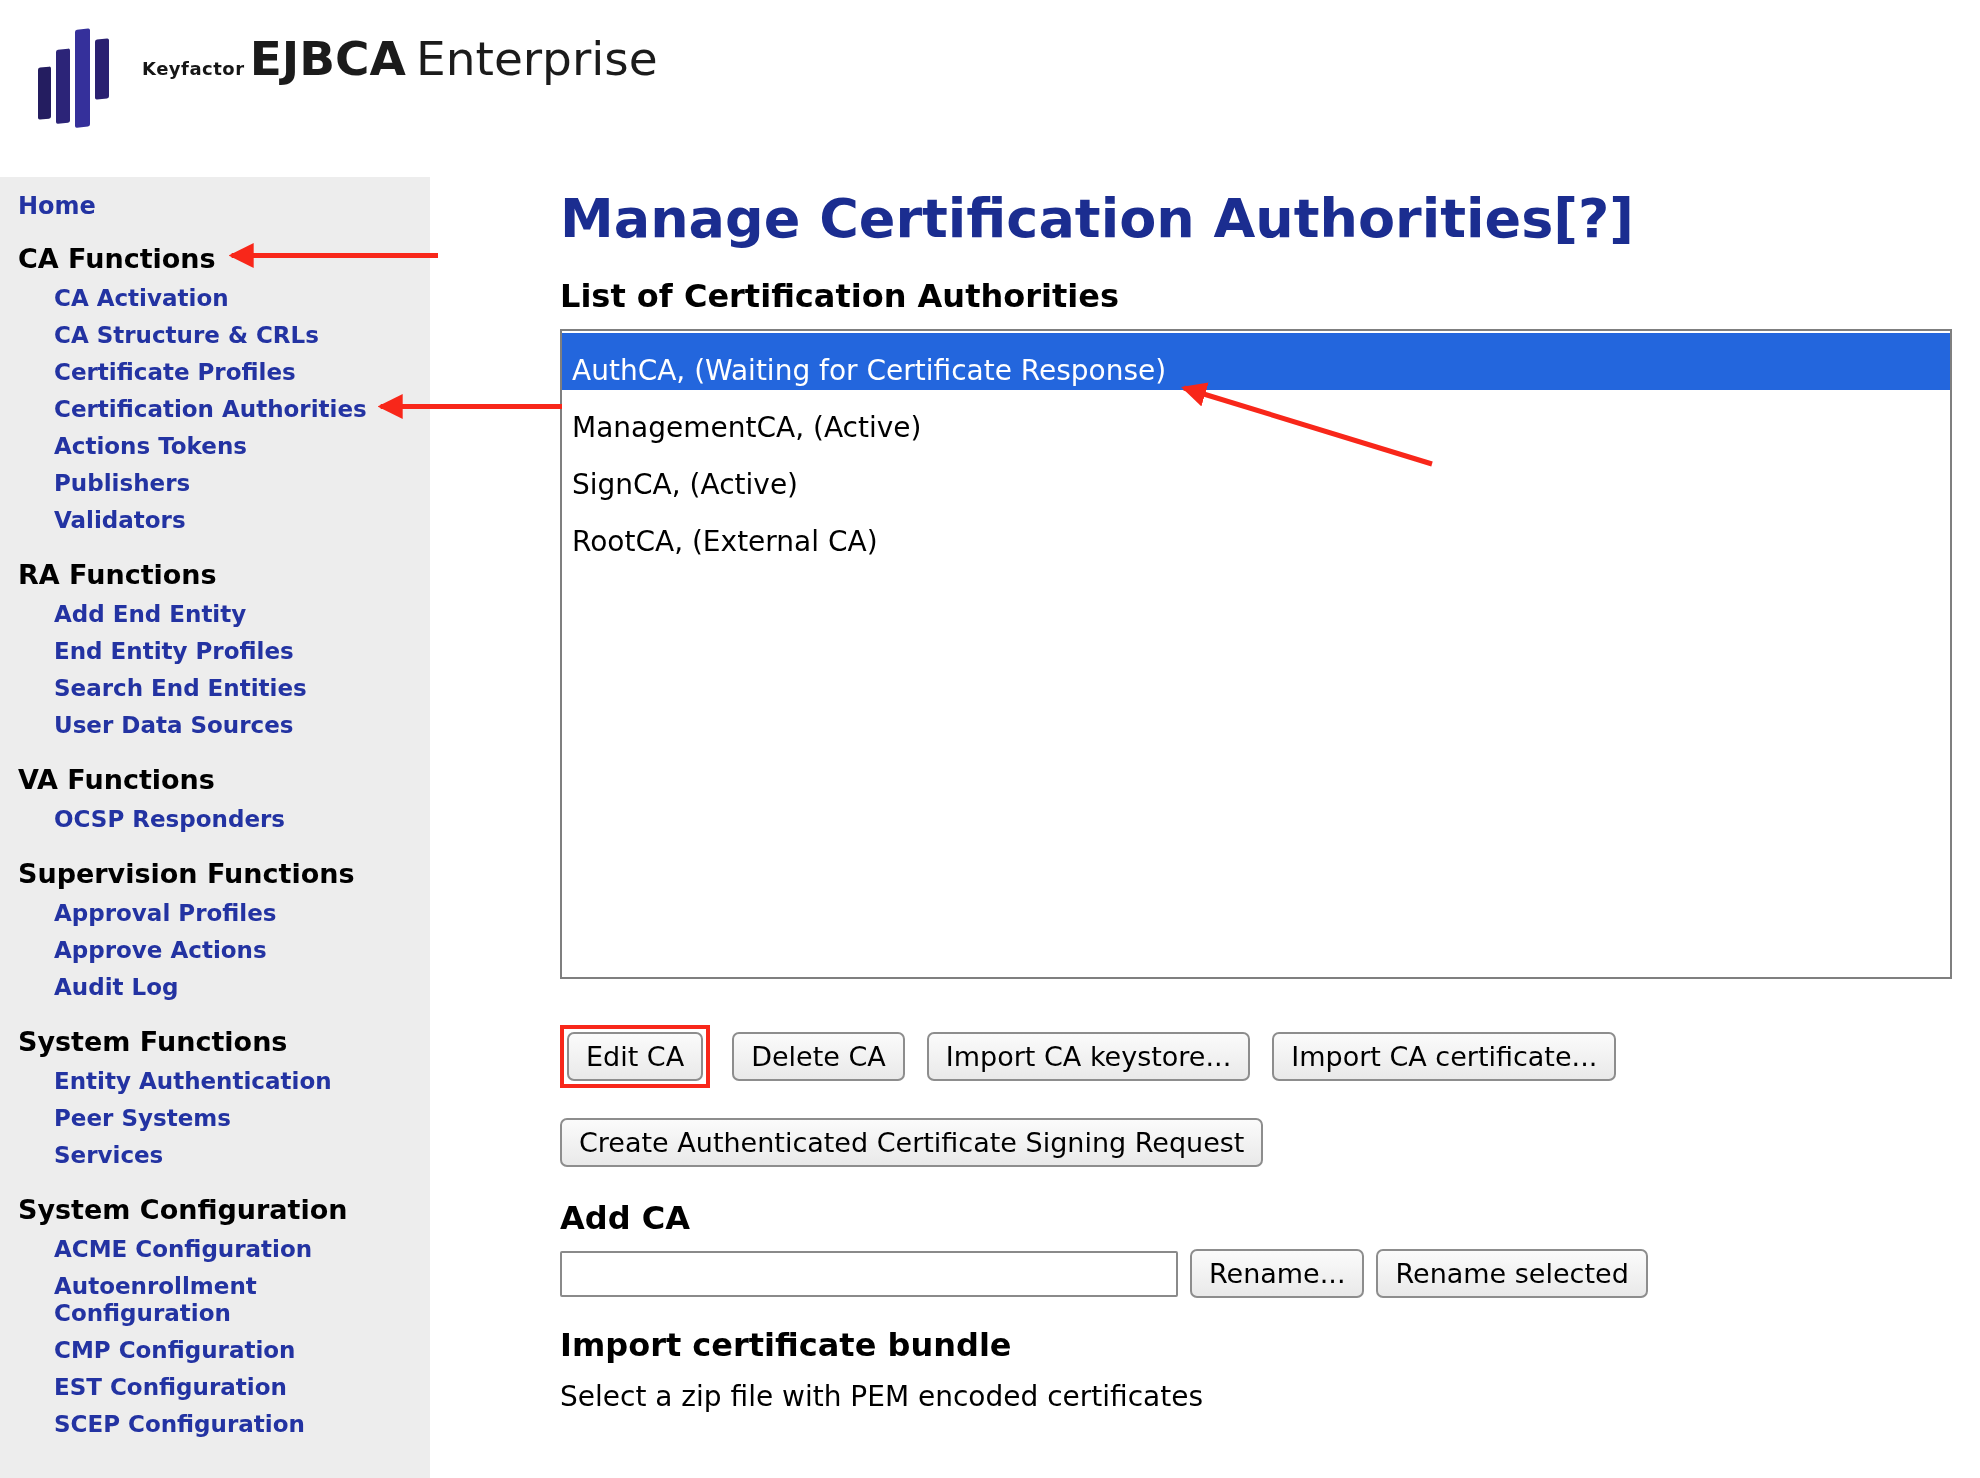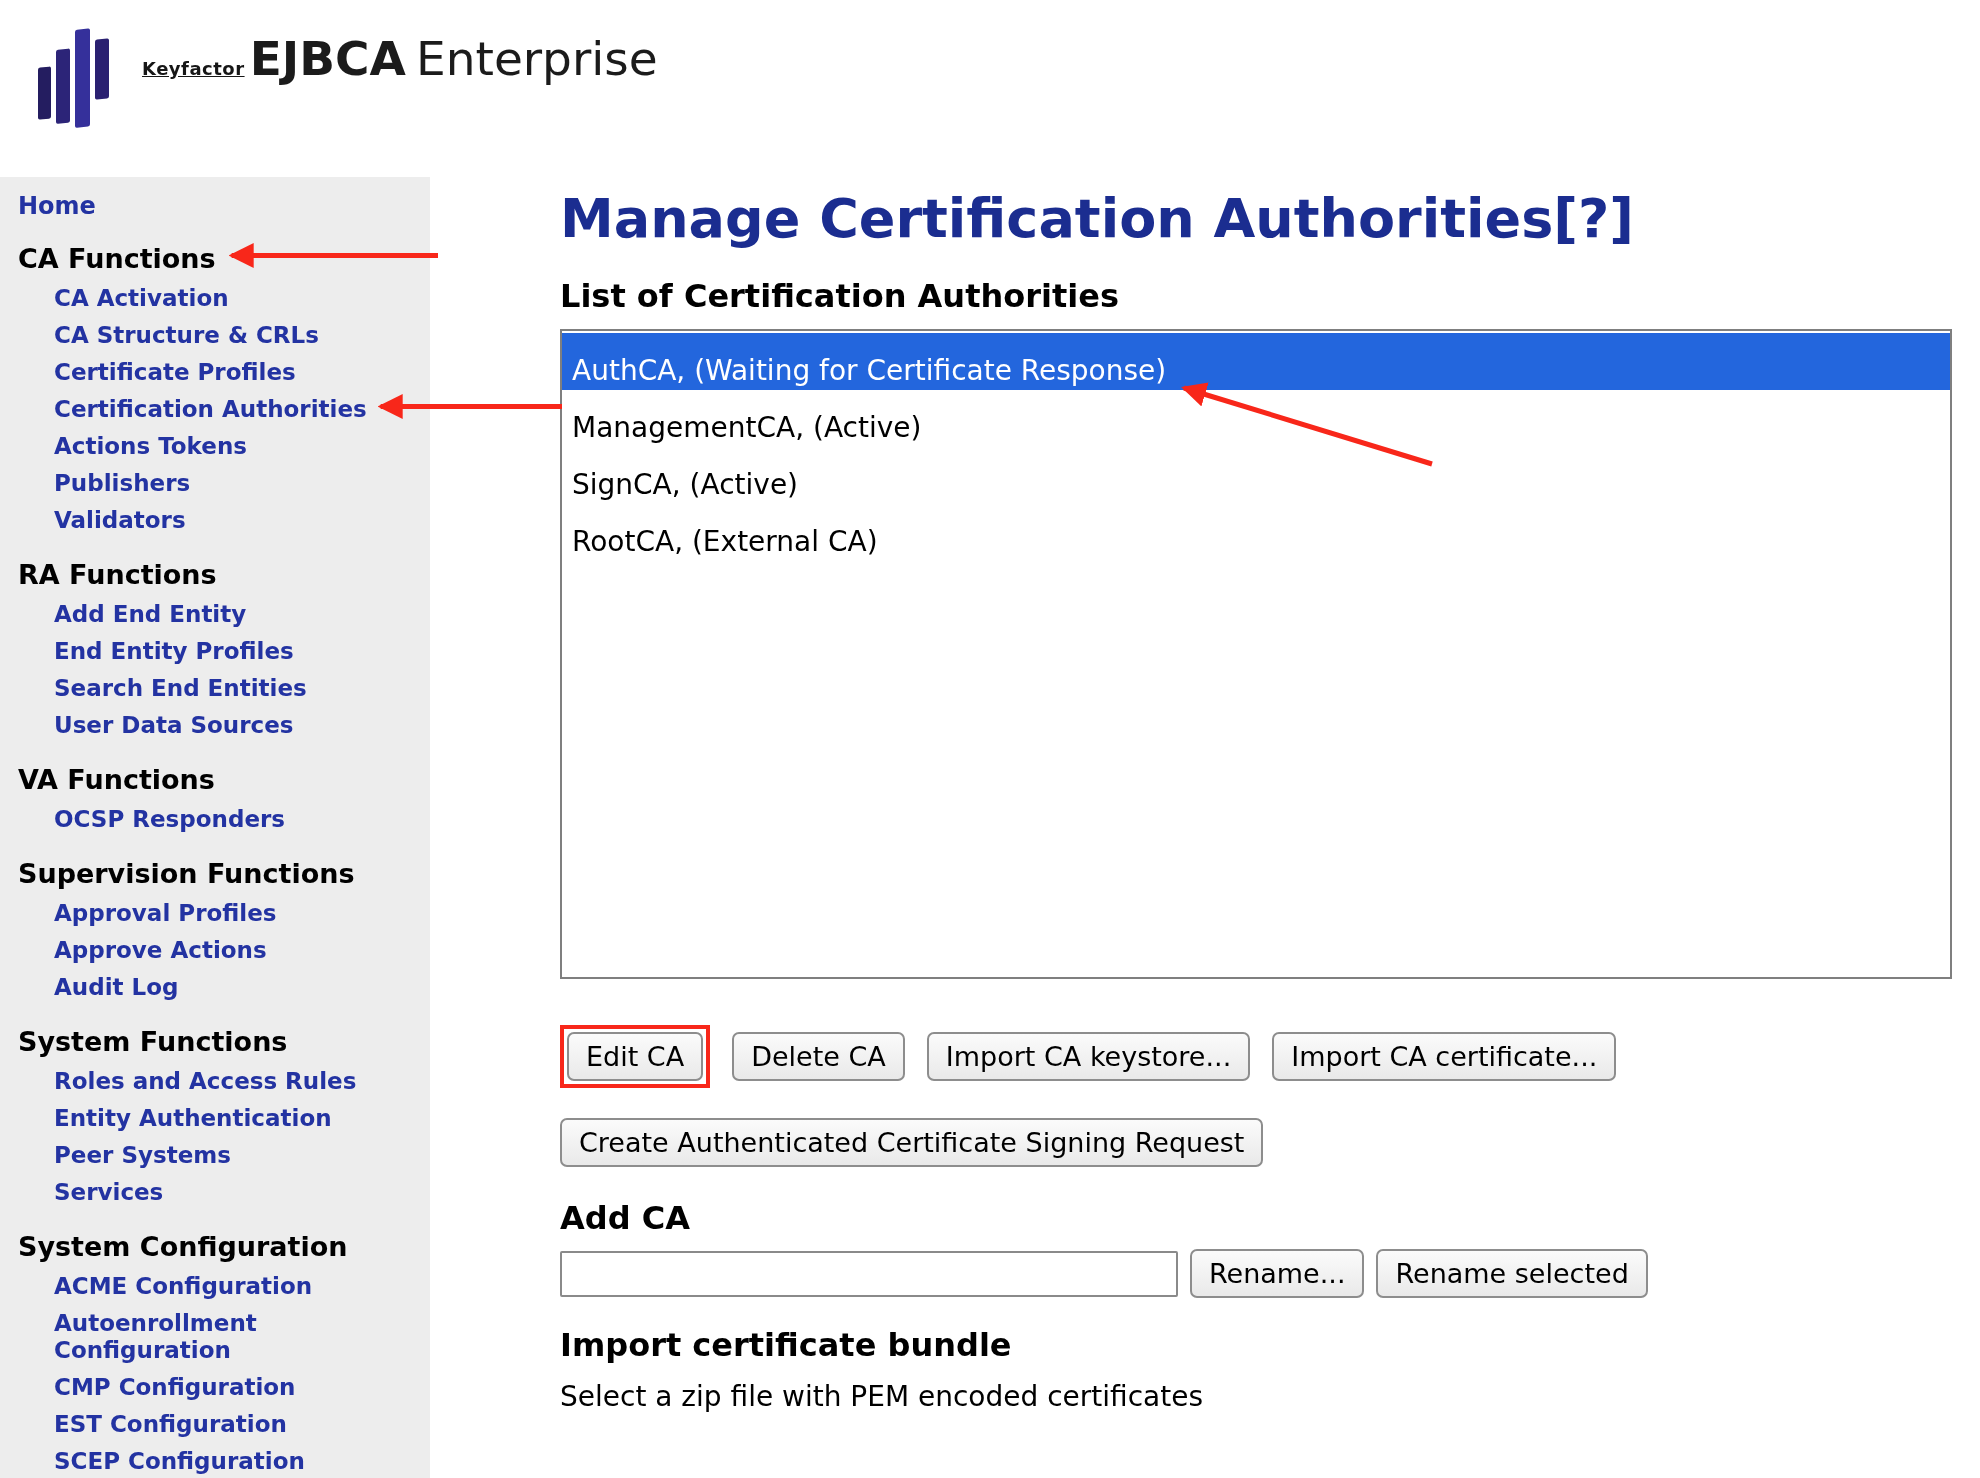--- a/index.html
+++ b/index.html
@@ -7,21 +7,21 @@
   body {
     width:1980px; height:1478px; position:relative; overflow:hidden;
     background:#ffffff; font-family:"DejaVu Sans", sans-serif; color:#000;
   }
 
   
   .header { position:absolute; left:0; top:0; width:1980px; height:160px; background:#fff; }
   .logo { display:flex; align-items:flex-start; padding:14px 0 0 36px; text-decoration:none; color:inherit; }
   .logo-icon { width:82px; height:122px; }
   .logo-text { margin-left:24px; margin-top:18px; }
-  .brand-name { font-size:18px; font-weight:700; color:#161616; letter-spacing:0.5px;text-decoration:underline; }
+  .brand-name { font-size:18px; font-weight:700; color:#161616; letter-spacing:0.5px; }
   .product-line { margin-top:2px; font-size:47px; color:#1b1b1b; line-height:54px; white-space:nowrap; }
   .product-name { font-weight:700; }
   .product-edition { font-weight:400; margin-left:10px; }
 
   
   .sidebar {
     position:absolute; left:0; top:177px; width:430px; height:1301px;
     background:var(--sidebar-bg,#ededed); padding:16px 0 0 18px; overflow:hidden;
   }
   .side-home {
@@ -127,21 +127,20 @@
 
   <div class="side-title">VA Functions</div>
   <a class="side-link">OCSP Responders</a>
 
   <div class="side-title">Supervision Functions</div>
   <a class="side-link">Approval Profiles</a>
   <a class="side-link">Approve Actions</a>
   <a class="side-link">Audit Log</a>
 
   <div class="side-title">System Functions</div>
-  <a class="side-link">Roles and Access Rules</a>
   <a class="side-link">Entity Authentication</a>
   <a class="side-link">Peer Systems</a>
   <a class="side-link">Services</a>
 
   <div class="side-title">System Configuration</div>
   <a class="side-link">ACME Configuration</a>
   <a class="side-link">Autoenrollment Configuration</a>
   <a class="side-link">CMP Configuration</a>
   <a class="side-link">EST Configuration</a>
   <a class="side-link">SCEP Configuration</a>

